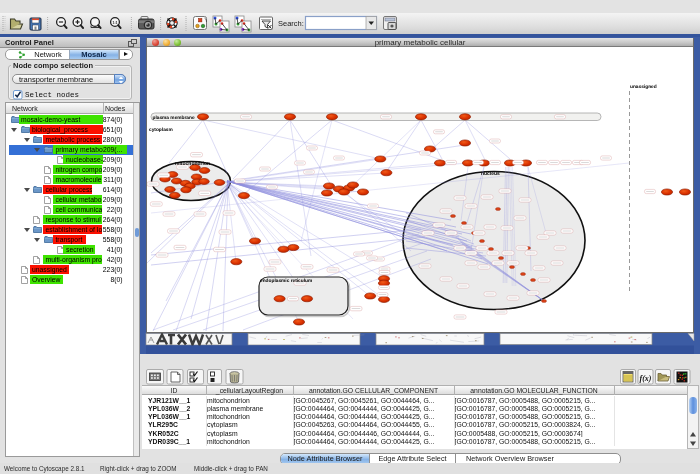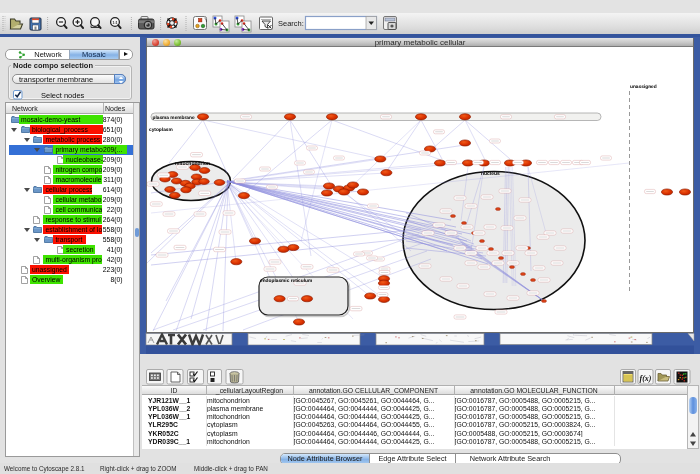--- a/index.html
+++ b/index.html
@@ -126,48 +126,52 @@
       <rect x="366" y="3.5" width="10.5" height="13" fill="#e8e8e8" stroke="#999" stroke-width="0.7"></rect>
       <path d="M368.5 8.5 L374 8.5 L371.2 12 Z" fill="#222"></path>
       <rect x="383.5" y="3.5" width="13" height="13" rx="1.5" fill="#f0f0f0" stroke="#777" stroke-width="1"></rect>
       <rect x="385" y="5" width="10" height="3" fill="#b8c4d8" stroke="#667" stroke-width="0.5"></rect>
       <rect x="388" y="9.5" width="8" height="7" rx="1" fill="#d8d8d8" stroke="#444" stroke-width="0.9"></rect>
       <circle cx="392" cy="13" r="1.6" fill="#555"></circle>
     </svg>
   <div id="bluestrip" class="abs"></div>
 
   <div id="cp" class="abs"></div>
+  <div id="cphead" class="abs">Control Panel<svg class="abs" style="right:3px;top:2px" width="9" height="8">
+        <rect x="0.5" y="2.5" width="5" height="5" fill="none" stroke="#555" stroke-width="1"></rect>
+        <rect x="3.5" y="0.5" width="5" height="4" fill="#cfcfcf" stroke="#555" stroke-width="1"></rect>
+      </svg></div>
   <div id="tabs" class="abs">
     <div class="abs" style="left:63px;top:0;width:50px;height:9px;background:linear-gradient(#d3e7fb,#85b2e6 55%,#a8cbf0);border-left:1px solid #97a8bd;border-right:1px solid #97a8bd;"></div>
     <svg class="abs" style="left:12px;top:1px" width="8" height="8" viewBox="0 0 8 8">
         <circle cx="2" cy="1.5" r="1.2" fill="#2da12d"></circle>
         <circle cx="5.8" cy="3.8" r="1.2" fill="#2da12d"></circle>
         <circle cx="2.3" cy="6.3" r="1.2" fill="#2da12d"></circle>
         <path d="M2 1.5 L5.8 3.8 L2.3 6.3" stroke="#2da12d" stroke-width="0.7" fill="none"></path>
       </svg>
     <div class="abs" style="left:22px;top:0;width:40px;text-align:center;line-height:9.5px;color:#111;">Network</div>
-    <div class="abs" style="left:63px;top:0;width:50px;text-align:center;line-height:9.5px;font-weight:normal;color:#10284a;">Mosaic</div>
+    <div class="abs" style="left:63px;top:0;width:50px;text-align:center;line-height:9.5px;font-weight:bold;color:#10284a;">Mosaic</div>
     <div class="abs" style="left:113px;top:0;width:14px;height:9px;border-left:1px solid #9a9a9a;"></div>
     <div class="abs" style="left:118px;top:2px;width:0;height:0;border-top:2.8px solid transparent;border-bottom:2.8px solid transparent;border-left:4.5px solid #111;"></div>
   </div>
   <div id="groupbox" class="abs"></div>
   <div id="gbtitle" class="abs">Node compo selection</div>
   <div id="combo" class="abs">
     <div class="abs" style="left:6px;top:0.5px;">transporter membrane</div>
     <div class="stepper"><svg width="12" height="10" viewBox="0 0 12 10">
           <path d="M6 1.6 L8.2 4 L3.8 4 Z" fill="#fff"></path>
           <path d="M6 8.4 L8.2 6 L3.8 6 Z" fill="#fff"></path>
         </svg></div>
   </div>
   <div id="checkrow" class="abs">
     <svg class="abs" style="left:0;top:0" width="10" height="10" viewBox="0 0 10 10">
         <rect x="0.5" y="0.5" width="8.5" height="8.5" rx="1.5" fill="#fff" stroke="#6f9bd2" stroke-width="1"></rect>
         <path d="M2.3 4.8 L4.2 6.8 L7.6 1.6" fill="none" stroke="#15294a" stroke-width="1.6"></path>
       </svg>
-    <div class="abs" style="left:28px;top:1px;">Select nodes</div>
+    <div class="abs" style="left:12px;top:1px;font-family:Liberation Mono, monospace;">Select nodes</div>
   </div>
   <div id="treepanel" class="abs">
     <div id="treehead" class="abs">
       <div class="abs" style="left:6px;top:1.5px;">Network</div>
       <div class="abs" style="left:99px;top:1.5px;">Nodes</div>
       <div class="abs" style="left:96.5px;top:0;width:1px;height:10px;background:#b5b5b5;"></div>
     </div>
     <div id="treerows" class="abs" style="left:0;top:11px;width:127.5px;height:343px;">
         <div class="trow" style="top:0.5px;">
           <svg class="abs" style="left:4.5px;top:1.5px" width="9" height="7" viewBox="0 0 9 7">
@@ -866,21 +870,21 @@
       <svg class="abs" style="left:0;top:44px" width="10" height="18">
           <path d="M5 2 L8 6.5 L2 6.5 Z" fill="#444"></path>
           <path d="M5 16 L8 11.5 L2 11.5 Z" fill="#444"></path>
         </svg>
     </div>
   </div>
 
   <div id="seg" class="abs">
     <div class="segc" style="left:0;width:88px;background:linear-gradient(#d3e7fb,#85b2e6 55%,#a8cbf0);border-radius:4px 0 0 4px;">Node Attribute Browser</div>
     <div class="segc" style="left:88px;width:86px;border-left:1px solid #8f8f8f;">Edge Attribute Select</div>
-    <div class="segc" style="left:174px;width:109px;border-left:1px solid #8f8f8f;">Network Attribute Search</div>
+    <div class="segc" style="left:174px;width:109px;border-left:1px solid #8f8f8f;">Network Overview Browser</div>
   </div>
 
   <div id="status" class="abs">
     <span style="left:4px;">Welcome to Cytoscape 2.8.1</span>
     <span style="left:100px;">Right-click + drag to ZOOM</span>
     <span style="left:194px;">Middle-click + drag to PAN</span>
   </div>
 </div>
 
 </body></html>

